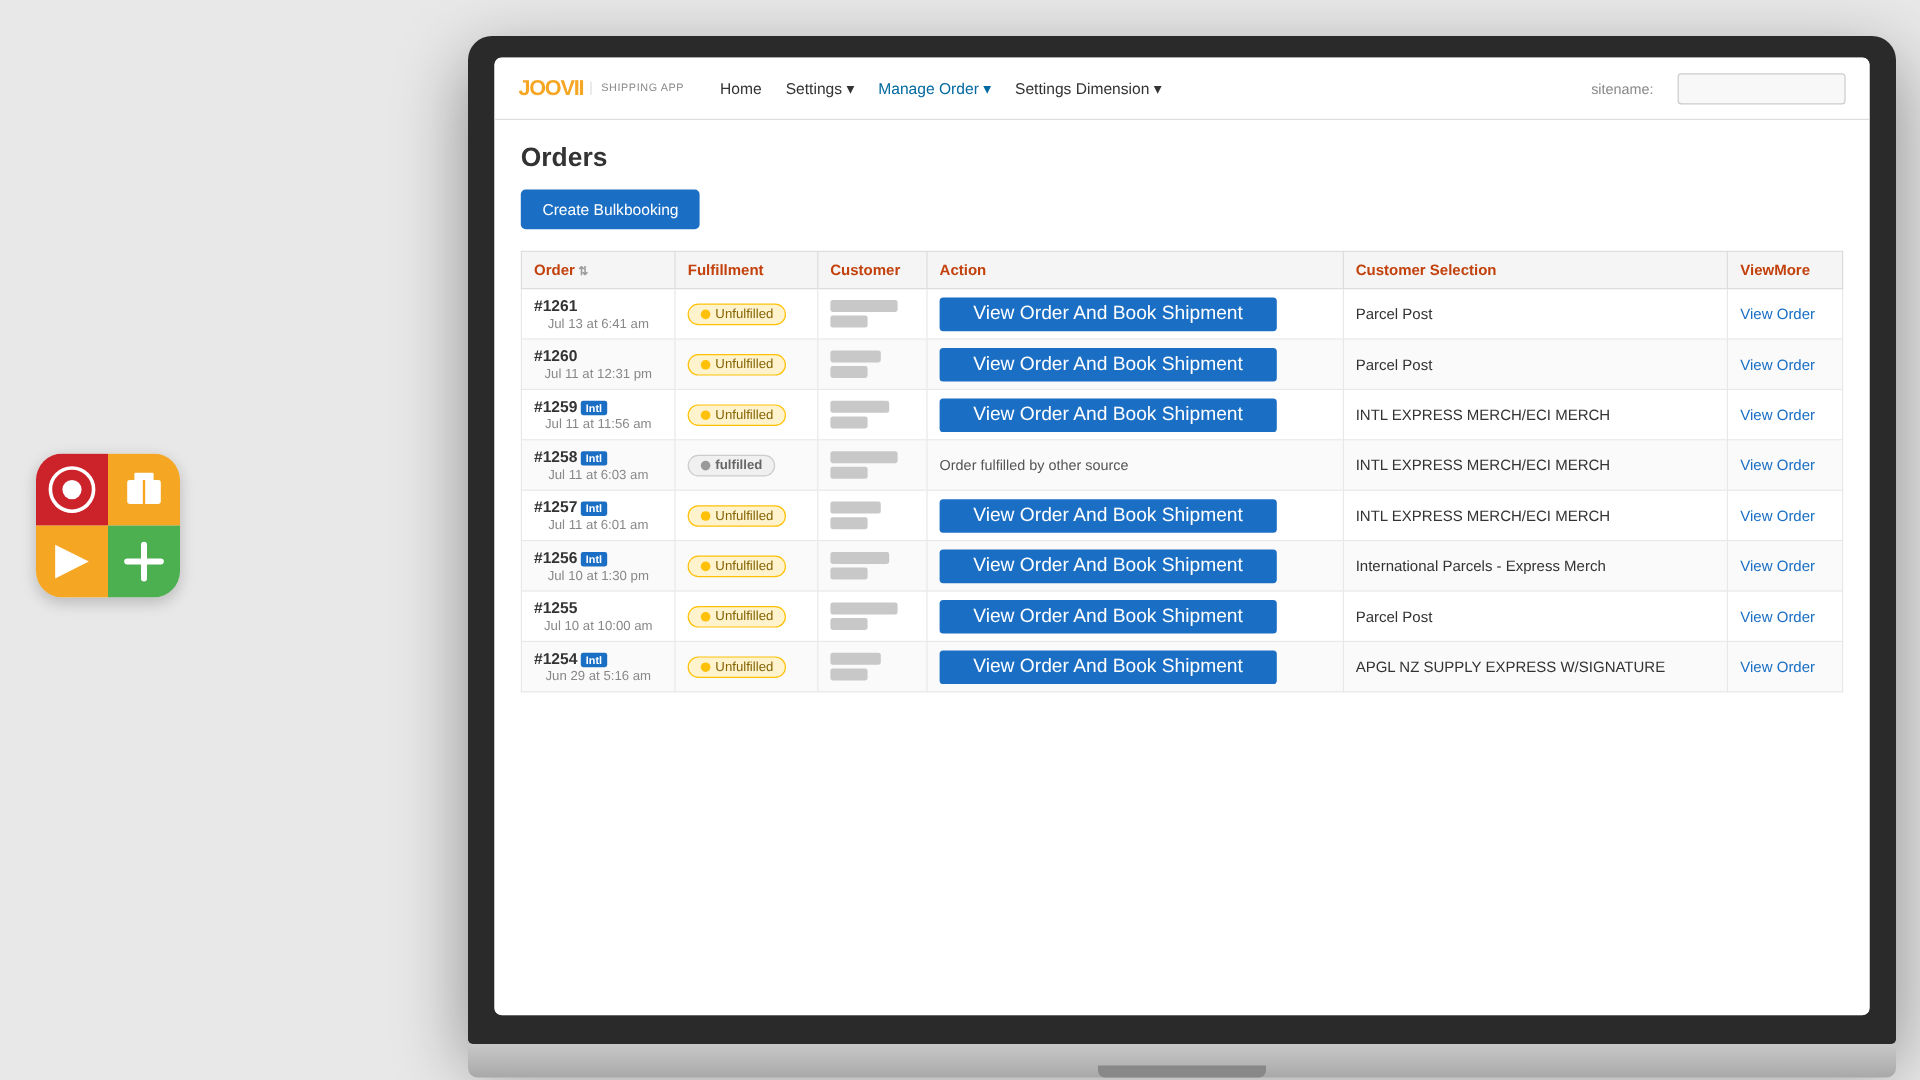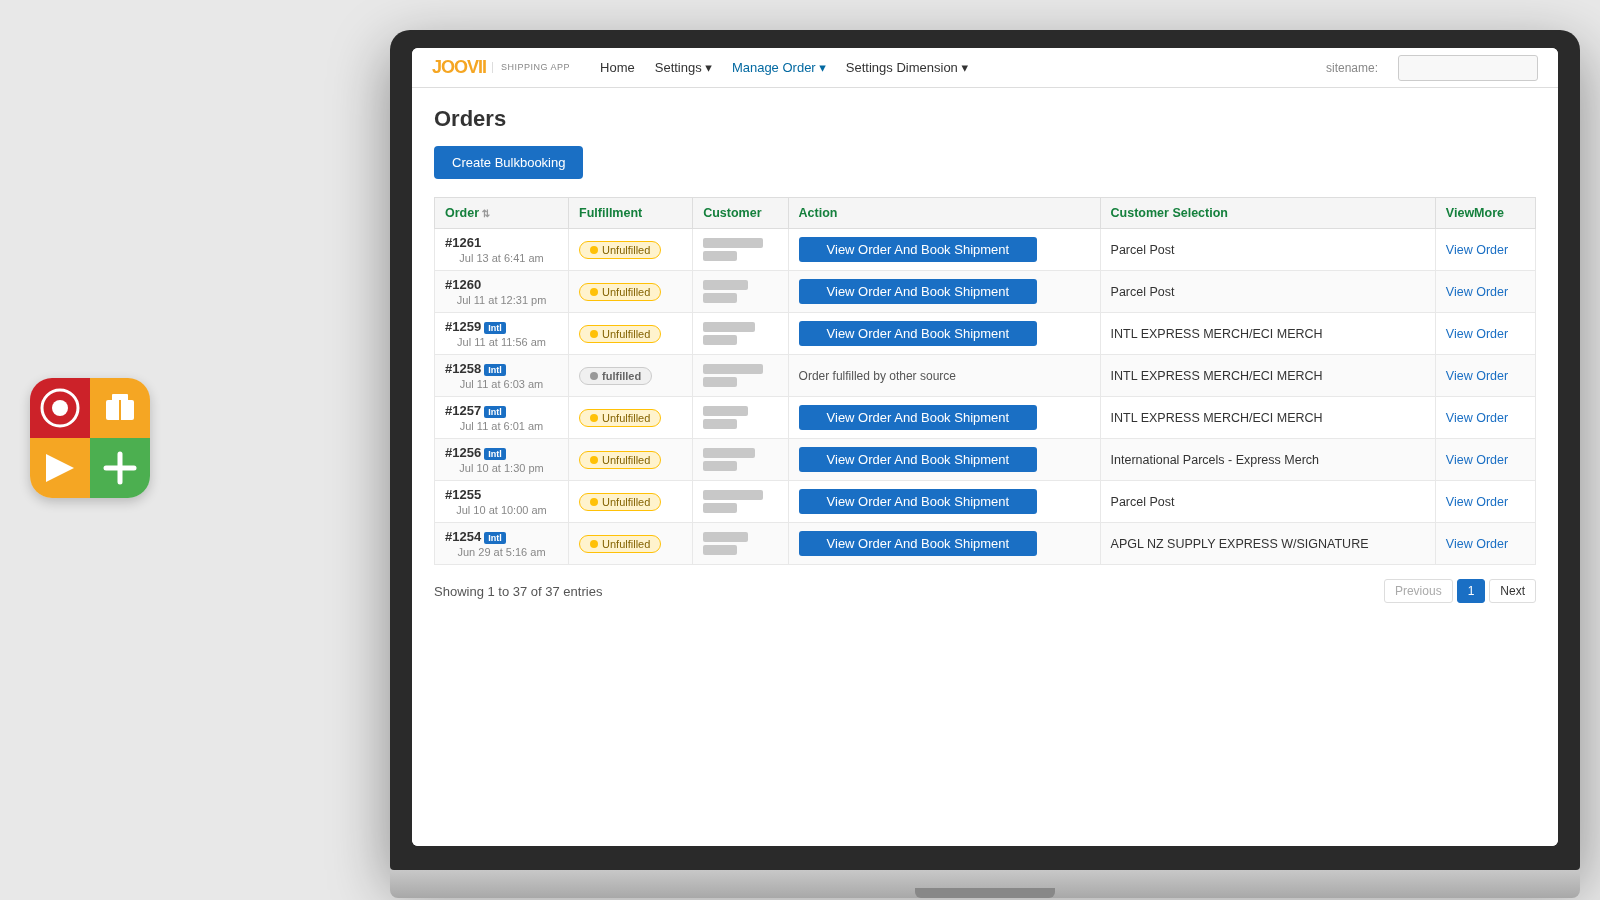--- a/index.html
+++ b/index.html
@@ -99,21 +99,21 @@
       color: #333;
     }
 
     
     .navbar {
       background: #fff;
       border-bottom: 1px solid #ddd;
       padding: 0 20px;
       display: flex;
       align-items: center;
-      height: 40px;
+      height: 52px;
       gap: 20px;
       flex-shrink: 0;
     }
     .nav-brand {
       display: flex;
       align-items: center;
       gap: 6px;
       margin-right: 10px;
     }
     .brand-logo {
@@ -212,21 +212,21 @@
       width: 100%;
       border-collapse: collapse;
       font-size: 12.5px;
     }
     .orders-table th {
       background: #f5f5f5;
       border: 1px solid #ddd;
       padding: 8px 10px;
       text-align: left;
       font-weight: 600;
-      color: #15803d;
+      color: #c2410c;
       white-space: nowrap;
     }
     .orders-table td {
       border: 1px solid #e8e8e8;
       padding: 6px 10px;
       vertical-align: middle;
     }
     .orders-table tr:nth-child(even) td { background: #fafafa; }
 
     .order-num { font-weight: 600; color: #333; font-size: 13px; }
@@ -294,21 +294,21 @@
     .customer-bar-inner.w80 { width: 80%; }
     .customer-bar-inner.w60 { width: 60%; }
     .customer-bar-inner.w70 { width: 70%; }
 
     .btn-action {
       background: #1a6fc4;
       color: #fff;
       border: none;
       padding: 5px 28px;
       border-radius: 3px;
-      font-size: 13px;
+      font-size: 16px;
       cursor: pointer;
       white-space: nowrap;
     }
 
     .action-text { font-size: 12px; color: #555; }
 
     .view-order-link {
       color: #1a6fc4;
       text-decoration: none;
       font-size: 12.5px;
@@ -549,27 +549,19 @@
                     </div>
                   </td>
                   <td><button class="btn-action">View Order And Book Shipment</button></td>
                   <td>APGL NZ SUPPLY EXPRESS W/SIGNATURE</td>
                   <td><a class="view-order-link">View Order</a></td>
                 </tr>
               </tbody>
           </table>
 
           
-          <div class="pagination-row">
-            <span>Showing 1 to 37 of 37 entries</span>
-            <div class="pagination-controls">
-              <button class="page-btn disabled">Previous</button>
-              <button class="page-btn active">1</button>
-              <button class="page-btn">Next</button>
-            </div>
-          </div>
         </div>
 
       </div>
     </div>
   </div>
   <div class="laptop-bottom"></div>
 </div>
 
 </body></html>

